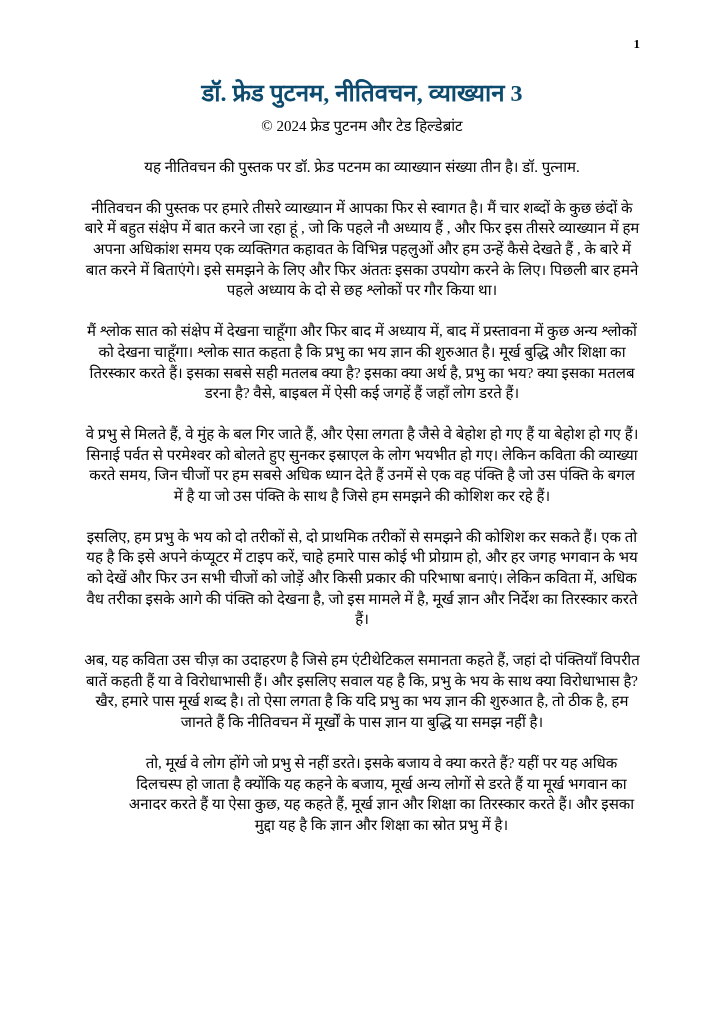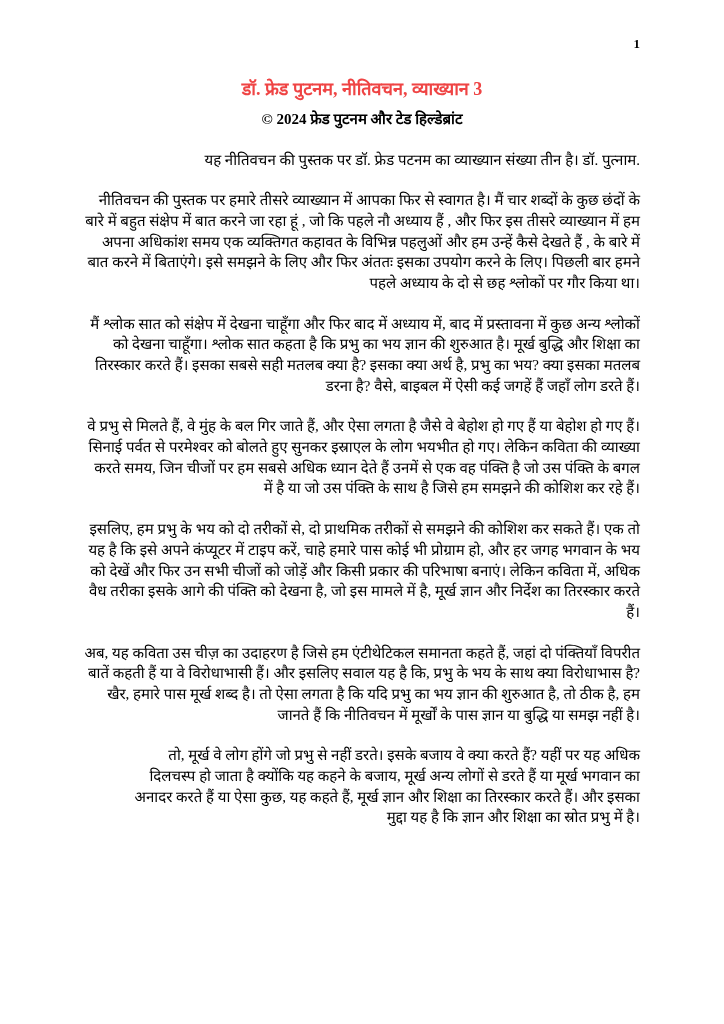--- a/index.html
+++ b/index.html
@@ -25,36 +25,36 @@
       font-size: 13px;
       font-weight: bold;
       color: #000000;
     }
     .doc-header {
       padding-top: 78px;
       text-align: center;
     }
     .doc-title {
       margin: 0;
-      font-size: 18px;
+      font-size: 24px;
       font-weight: bold;
       line-height: 1.25;
-      color: #ef4444;
+      color: #0c4a6e;
     }
     .doc-copyright {
       margin-top: 7px;
       font-size: 15px;
-      font-weight: bold;
+      font-weight: normal;
       color: #000000;
     }
     .doc-body {
       margin: 22px 84px 0 84px;
       font-size: 15px;
       line-height: 1.38;
-      text-align: right;
+      text-align: center;
       color: #000000;
     }
     .doc-body p {
       margin: 0 0 20px 0;
       padding: 0;
     }
     .doc-body p:last-child {
       margin-bottom: 0;
       margin-left: 39px;
     }

